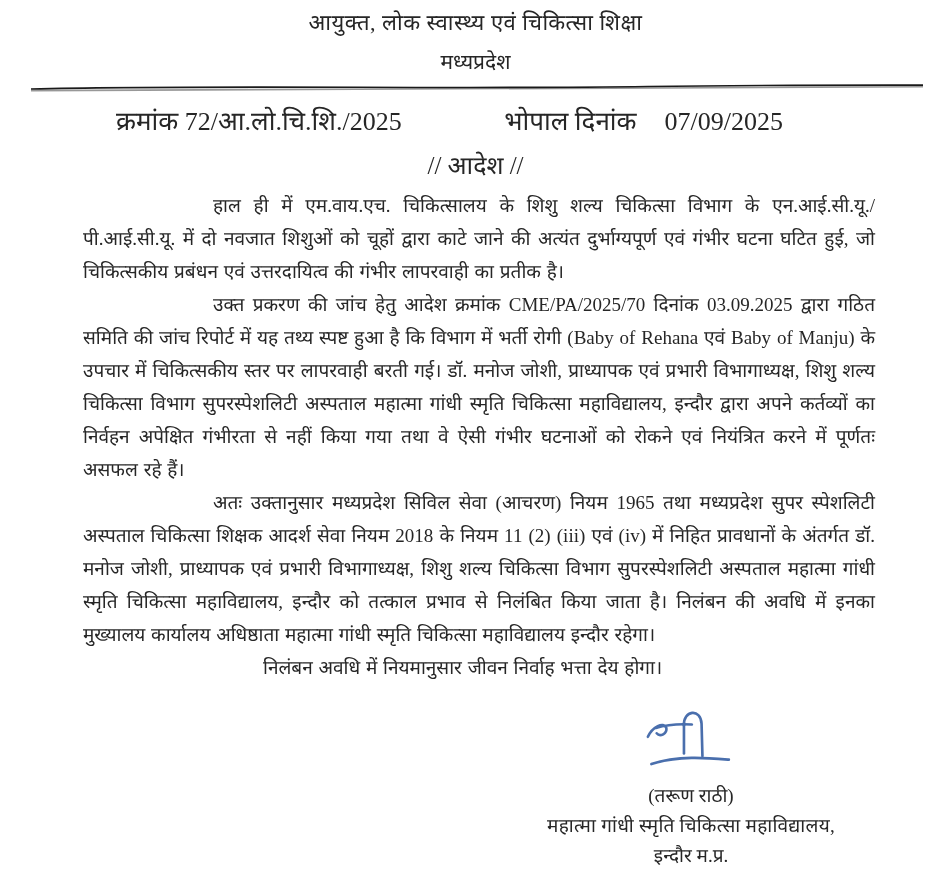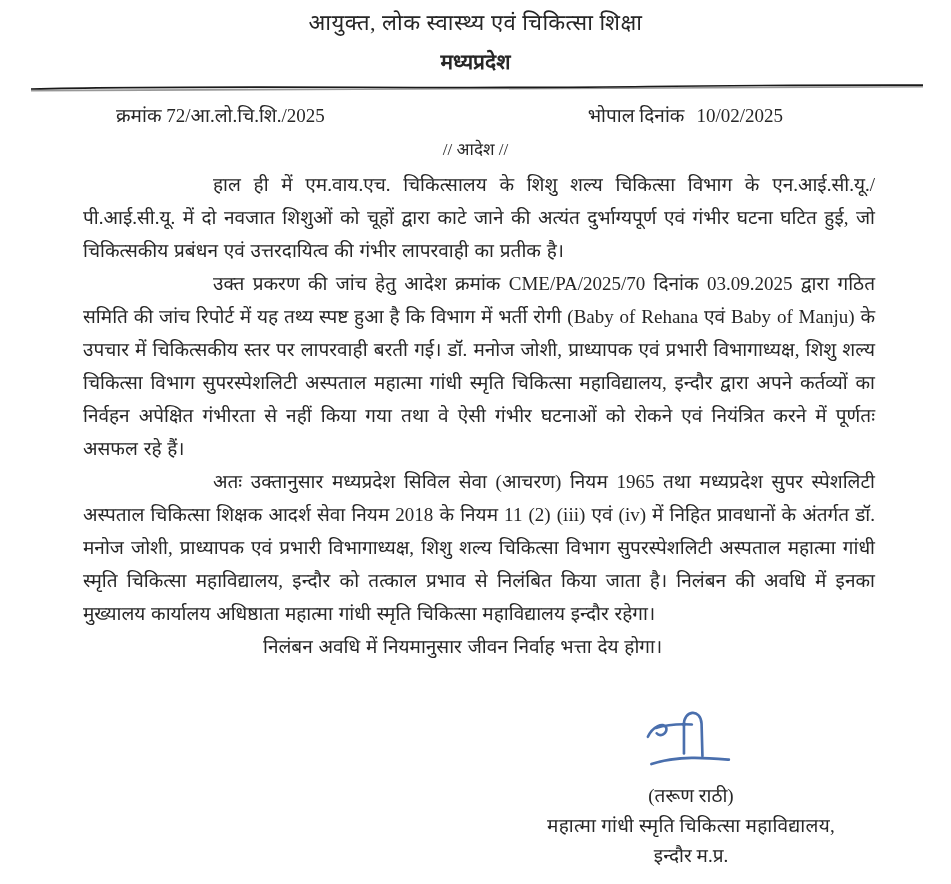--- a/index.html
+++ b/index.html
@@ -25,44 +25,44 @@
   .doc-title-1 {
     font-size: 22px;
     line-height: 34px;
     font-weight: 500;
     letter-spacing: 0.5px;
   }
   .doc-title-2 {
     font-size: 21px;
     line-height: 32px;
     margin-top: 6px;
-    font-weight: 700;
+    font-weight: 400;
   }
   .header-rule {
     display: block;
     width: 951px;
     height: 10px;
     margin-top: 4px;
   }
   
   .meta-row {
     display: flex;
     justify-content: space-between;
     align-items: baseline;
     padding: 10px 140px 0 88px;
-    font-size: 19px;
+    font-size: 26px;
   }
   .place-date {
     display: inline-flex;
-    gap: 12px;
+    gap: 28px;
     align-items: baseline;
   }
   .order-heading {
     text-align: center;
-    font-size: 17px;
+    font-size: 25px;
     margin-top: 9px;
   }
   
   .doc-body {
     margin: 8px 48px 2px 55px; 
     font-size: 19px;
     line-height: 33px;
   }
   .para {
     margin: 0;
@@ -118,21 +118,21 @@
 
   <svg class="header-rule" viewBox="0 0 951 10" preserveAspectRatio="none" aria-hidden="true">
     <path class="rule-path" d="M3,7 C180,2.5 420,7.5 620,4.5 C760,2.5 880,3.5 948,3"></path>
     <path class="rule-path" d="M3,8.6 C200,5 430,9 948,4.6" opacity="0.45"></path>
   </svg>
 
   <div class="meta-row">
     <span>क्रमांक 72/आ.लो.चि.शि./2025</span>
     <span class="place-date">
       <span>भोपाल दिनांक</span>
-      <span>10/02/2025</span>
+      <span>07/09/2025</span>
     </span>
   </div>
 
   <div class="order-heading">// आदेश //</div>
 
   <main class="doc-body">
     <p class="para">हाल ही में एम.वाय.एच. चिकित्सालय के शिशु शल्य चिकित्सा विभाग के एन.आई.सी.यू./पी.आई.सी.यू. में दो नवजात शिशुओं को चूहों द्वारा काटे जाने की अत्यंत दुर्भाग्यपूर्ण एवं गंभीर घटना घटित हुई, जो चिकित्सकीय प्रबंधन एवं उत्तरदायित्व की गंभीर लापरवाही का प्रतीक है।</p>
     <p class="para">उक्त प्रकरण की जांच हेतु आदेश क्रमांक CME/PA/2025/70 दिनांक 03.09.2025 द्वारा गठित समिति की जांच रिपोर्ट में यह तथ्य स्पष्ट हुआ है कि विभाग में भर्ती रोगी (Baby of Rehana एवं Baby of Manju) के उपचार में चिकित्सकीय स्तर पर लापरवाही बरती गई। डॉ. मनोज जोशी, प्राध्यापक एवं प्रभारी विभागाध्यक्ष, शिशु शल्य चिकित्सा विभाग सुपरस्पेशलिटी अस्पताल महात्मा गांधी स्मृति चिकित्सा महाविद्यालय, इन्दौर द्वारा अपने कर्तव्यों का निर्वहन अपेक्षित गंभीरता से नहीं किया गया तथा वे ऐसी गंभीर घटनाओं को रोकने एवं नियंत्रित करने में पूर्णतः असफल रहे हैं।</p>
     <p class="para">अतः उक्तानुसार मध्यप्रदेश सिविल सेवा (आचरण) नियम 1965 तथा मध्यप्रदेश सुपर स्पेशलिटी अस्पताल चिकित्सा शिक्षक आदर्श सेवा नियम 2018 के नियम 11 (2) (iii) एवं (iv) में निहित प्रावधानों के अंतर्गत डॉ. मनोज जोशी, प्राध्यापक एवं प्रभारी विभागाध्यक्ष, शिशु शल्य चिकित्सा विभाग सुपरस्पेशलिटी अस्पताल महात्मा गांधी स्मृति चिकित्सा महाविद्यालय, इन्दौर को तत्काल प्रभाव से निलंबित किया जाता है। निलंबन की अवधि में इनका मुख्यालय कार्यालय अधिष्ठाता महात्मा गांधी स्मृति चिकित्सा महाविद्यालय इन्दौर रहेगा।</p>
     <p class="para single-line">निलंबन अवधि में नियमानुसार जीवन निर्वाह भत्ता देय होगा।</p>

